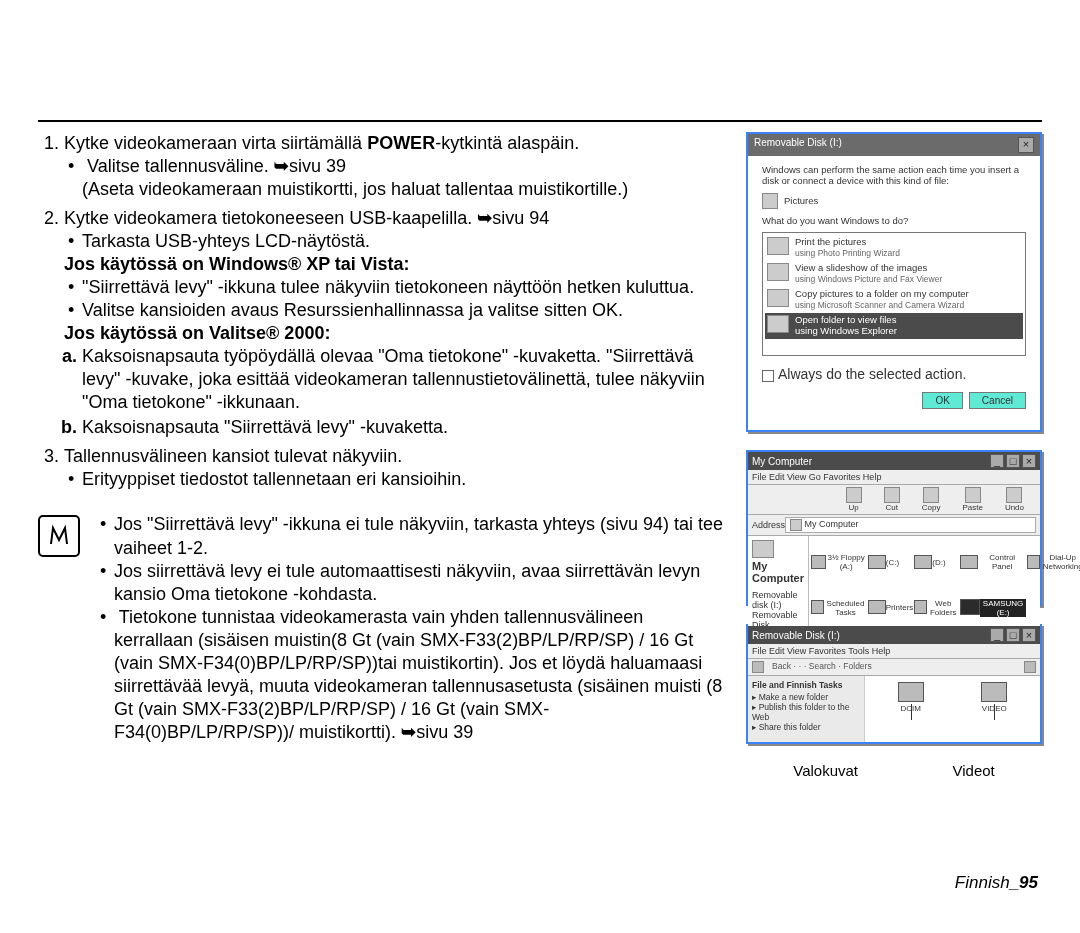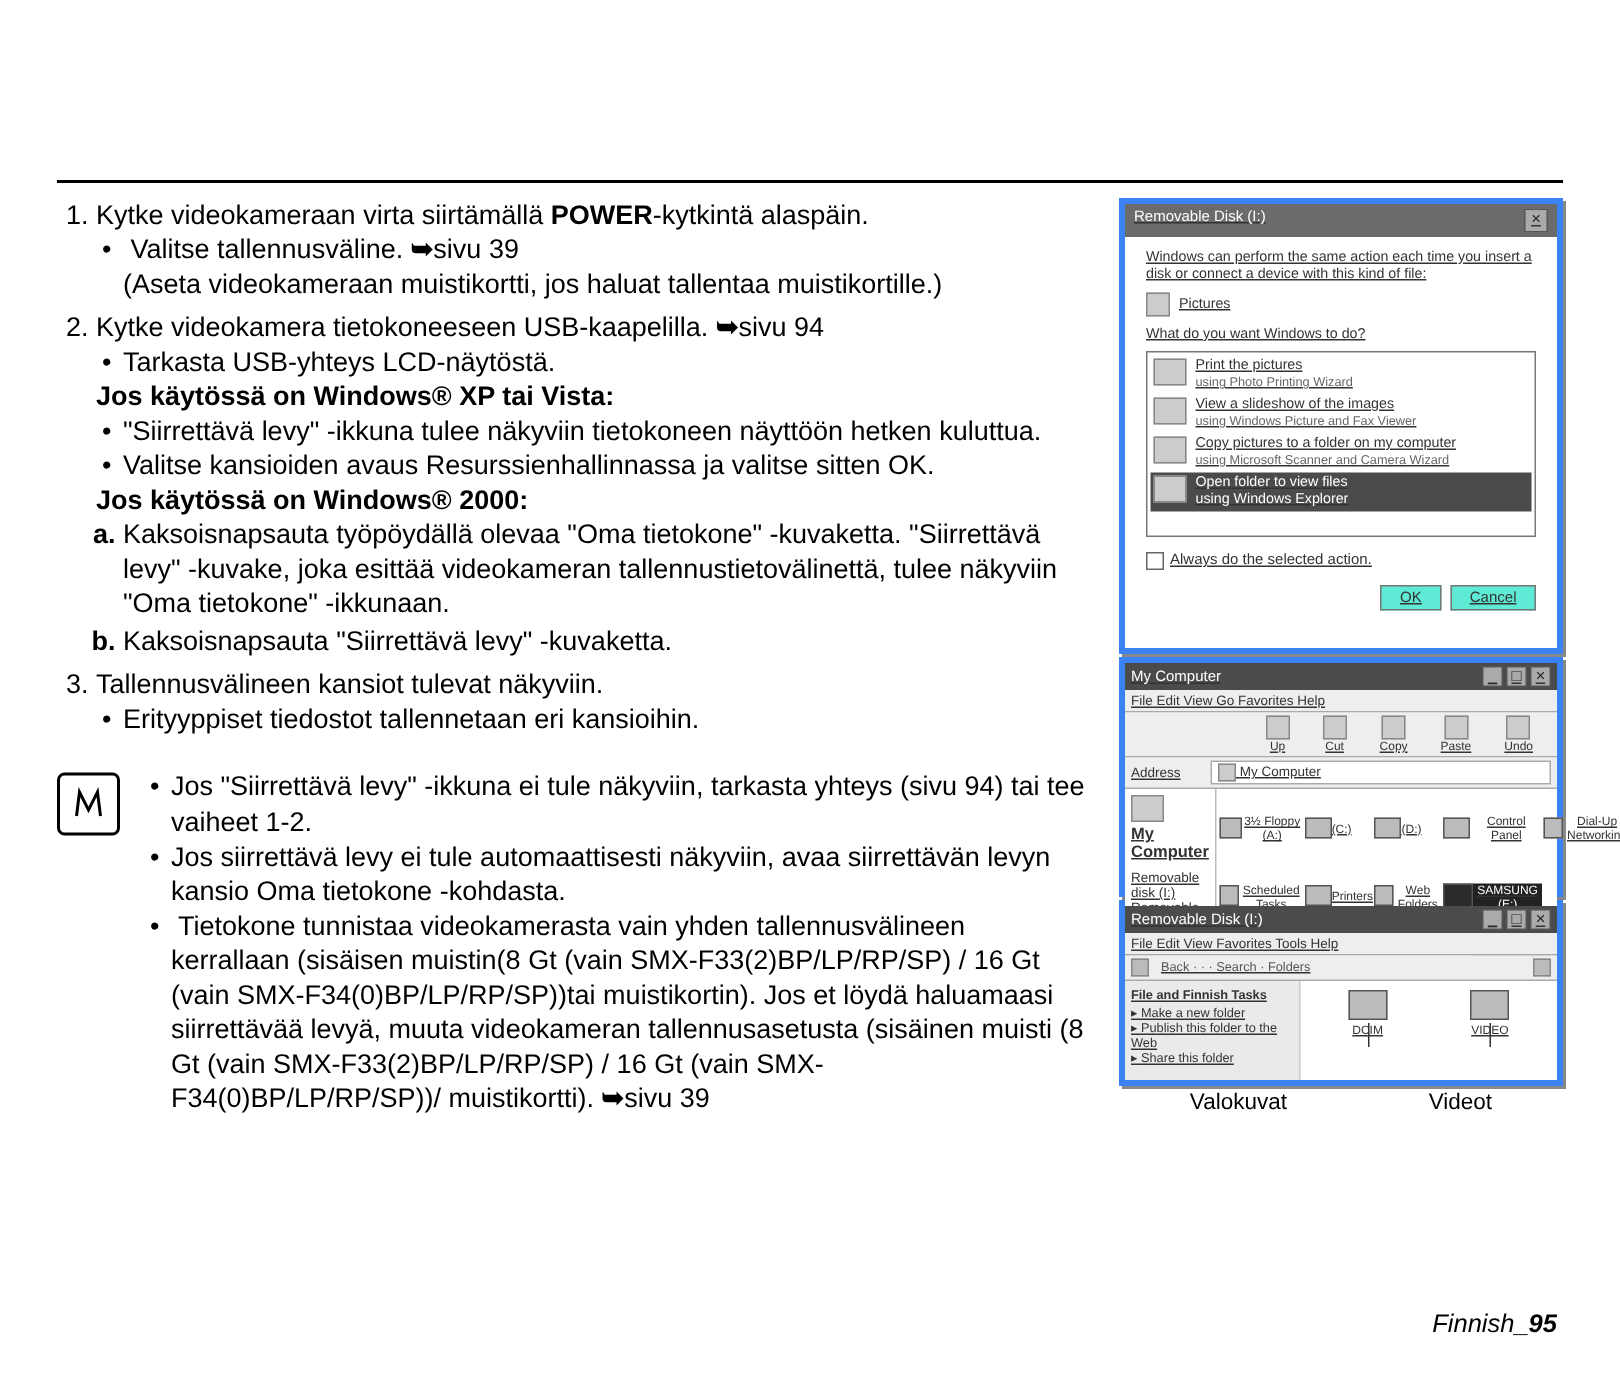--- a/index.html
+++ b/index.html
@@ -109,27 +109,26 @@
     align-items: center;
     justify-content: center;
     flex-shrink: 0;
     font-size: 24px;
     margin-top: 2px;
   }
 
   
 
   .fig {
-    border: 4px solid #3b82f6;
+    border: 2px solid #3b82f6;
     box-shadow: 2px 2px 0 #888;
     background: #f3f3f3;
-    margin-bottom: 2px;
+    margin-bottom: 18px;
     font-size: 10px;
     color: #333;
-    text-decoration: underline;
   }
 
   
 
   .fig1 {
     height: 296px;
     display: flex;
     flex-direction: column;
   }
 
@@ -216,23 +215,23 @@
 
   .dlg-btn {
     border: 1px solid #777;
     background: #5eead4;
     font-size: 10px;
     padding: 2px 12px;
   }
 
   .chk {
     display: flex;
-    align-items: flex-start;
+    align-items: flex-end;
     gap: 4px;
-    font-size: 10px;
+    font-size: 14px;
     margin-top: 4px;
   }
   .chkbox {
     width: 10px; height: 10px; border: 1px solid #666; background: #fff;
   }
 
   
 
   .fig2 {
     height: 152px;
@@ -275,21 +274,21 @@
   .tool {
     text-align: center;
     font-size: 8px;
     color: #333;
   }
   .tool .sq { width: 14px; height: 14px; margin: 0 auto; }
 
   .addr {
     display: flex;
     align-items: center;
-    gap: 20px;
+    gap: 0;
     background: #eee;
     border-bottom: 1px solid #aaa;
     font-size: 9px;
     padding: 2px 4px;
   }
   .addr .box {
     flex: 1;
     background: #fff;
     border: 1px solid #aaa;
     padding: 1px 4px;
@@ -449,21 +448,21 @@
         <li>
           <span>Kytke videokamera tietokoneeseen USB-kaapelilla.</span> <span class="arrow">➥</span><span>sivu 94</span>
           <ul class="bullets">
             <li><span>Tarkasta USB-yhteys LCD-näytöstä.</span></li>
           </ul>
           <div class="bold">Jos käytössä on Windows® XP tai Vista:</div>
           <ul class="bullets">
             <li>"Siirrettävä levy" -ikkuna tulee näkyviin tietokoneen näyttöön hetken kuluttua.</li>
             <li>Valitse kansioiden avaus Resurssienhallinnassa ja valitse sitten OK.</li>
           </ul>
-          <div class="bold">Jos käytössä on Windows® 2000:</div>
+          <div class="bold">Jos käytössä on Valitse® 2000:</div>
           <ol class="sub-alpha">
             <li>Kaksoisnapsauta työpöydällä olevaa "Oma tietokone" -kuvaketta. "Siirrettävä levy" -kuvake, joka esittää videokameran tallennustietovälinettä, tulee näkyviin "Oma tietokone" -ikkunaan.</li>
             <li>Kaksoisnapsauta "Siirrettävä levy" -kuvaketta.</li>
           </ol>
         </li>
         <li>
           <span>Tallennusvälineen kansiot tulevat näkyviin.</span>
           <ul class="bullets">
             <li>Erityyppiset tiedostot tallennetaan eri kansioihin.</li>
           </ul>

